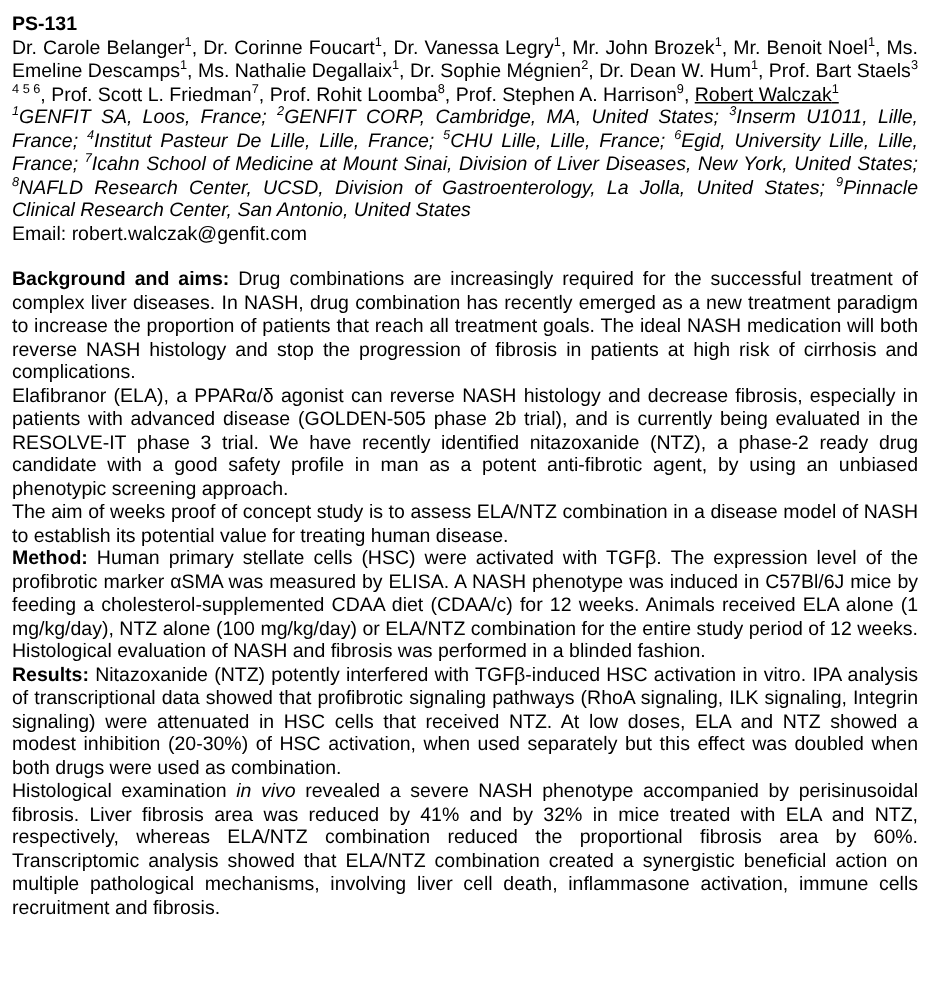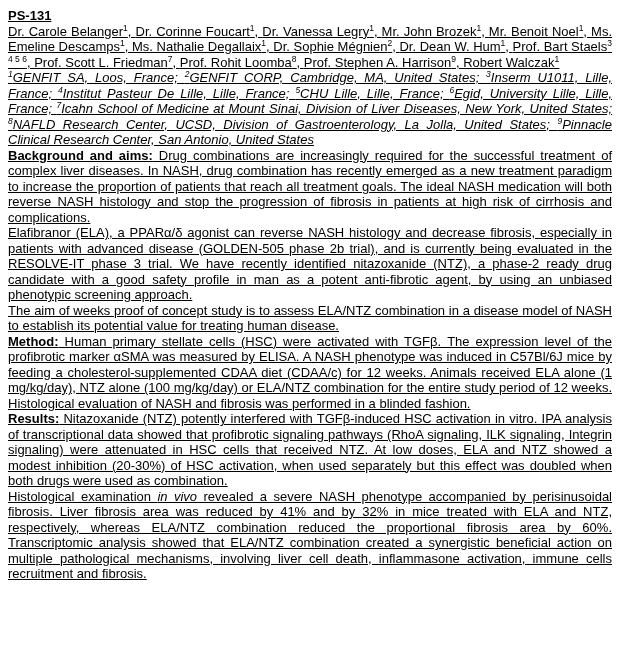--- a/index.html
+++ b/index.html
@@ -15,49 +15,50 @@
     font-family: "Liberation Sans", sans-serif;
     font-size: 13px;
     line-height: 15.5px;
   }
   .doc {
     padding: 8px 8px 0 8px;
   }
   p {
     margin: 0;
     text-align: justify;
-    text-decoration: underline;
   }
   .left {
     text-align: left;
   }
   .bold {
     font-weight: bold;
   }
   .italic {
     font-style: italic;
   }
   sup {
     font-size: 8.5px;
     line-height: 0;
     vertical-align: super;
   }
   .st-bold { font-weight: bold; }
   .st-italic { font-style: italic; }
   .st-underline { text-decoration: underline; }
   .body-block {
+    margin-top: 15px;
   }
 </style>
 </head>
 <body>
 
 <div class="doc">
   <p class="bold left">PS-131</p>
   <p><span>Dr. Carole Belanger<sup>1</sup></span>, <span>Dr. Corinne Foucart<sup>1</sup></span>, <span>Dr. Vanessa Legry<sup>1</sup></span>, <span>Mr. John Brozek<sup>1</sup></span>, <span>Mr. Benoit Noel<sup>1</sup></span>, <span>Ms. Emeline Descamps<sup>1</sup></span>, <span>Ms. Nathalie Degallaix<sup>1</sup></span>, <span>Dr. Sophie Mégnien<sup>2</sup></span>, <span>Dr. Dean W. Hum<sup>1</sup></span>, <span>Prof. Bart Staels<sup>3 4 5 6</sup></span>, <span>Prof. Scott L. Friedman<sup>7</sup></span>, <span>Prof. Rohit Loomba<sup>8</sup></span>, <span>Prof. Stephen A. Harrison<sup>9</sup></span>, <span class="st-underline">Robert Walczak<sup>1</sup></span></p>
   <p class="italic"><span><sup>1</sup>GENFIT SA, Loos, France; </span><span><sup>2</sup>GENFIT CORP, Cambridge, MA, United States; </span><span><sup>3</sup>Inserm U1011, Lille, France; </span><span><sup>4</sup>Institut Pasteur De Lille, Lille, France; </span><span><sup>5</sup>CHU Lille, Lille, France; </span><span><sup>6</sup>Egid, University Lille, Lille, France; </span><span><sup>7</sup>Icahn School of Medicine at Mount Sinai, Division of Liver Diseases, New York, United States; </span><span><sup>8</sup>NAFLD Research Center, UCSD, Division of Gastroenterology, La Jolla, United States; </span><span><sup>9</sup>Pinnacle Clinical Research Center, San Antonio, United States</span></p>
+  <p class="left"><span>Email:</span> <span>robert.walczak@genfit.com</span></p>
 
   <div class="body-block">
     <p><span class="st-bold">Background and aims:</span><span> Drug combinations are increasingly required for the successful treatment of complex liver diseases. In NASH, drug combination has recently emerged as a new treatment paradigm to increase the proportion of patients that reach all treatment goals. The ideal NASH medication will both reverse NASH histology and stop the progression of fibrosis in patients at high risk of cirrhosis and complications.</span></p>
     <p><span>Elafibranor (ELA), a PPARα/δ agonist can reverse NASH histology and decrease fibrosis, especially in patients with advanced disease (GOLDEN-505 phase 2b trial), and is currently being evaluated in the RESOLVE-IT phase 3 trial. We have recently identified nitazoxanide (NTZ), a phase-2 ready drug candidate with a good safety profile in man as a potent anti-fibrotic agent, by using an unbiased phenotypic screening approach.</span></p>
     <p><span>The aim of weeks proof of concept study is to assess ELA/NTZ combination in a disease model of NASH to establish its potential value for treating human disease.</span></p>
     <p><span class="st-bold">Method:</span><span> Human primary stellate cells (HSC) were activated with TGFβ. The expression level of the profibrotic marker αSMA was measured by ELISA. A NASH phenotype was induced in C57Bl/6J mice by feeding a cholesterol-supplemented CDAA diet (CDAA/c) for 12 weeks. Animals received ELA alone (1 mg/kg/day), NTZ alone (100 mg/kg/day) or ELA/NTZ combination for the entire study period of 12 weeks. Histological evaluation of NASH and fibrosis was performed in a blinded fashion.</span></p>
     <p><span class="st-bold">Results:</span><span> Nitazoxanide (NTZ) potently interfered with TGFβ-induced HSC activation in vitro. IPA analysis of transcriptional data showed that profibrotic signaling pathways (RhoA signaling, ILK signaling, Integrin signaling) were attenuated in HSC cells that received NTZ. At low doses, ELA and NTZ showed a modest inhibition (20-30%) of HSC activation, when used separately but this effect was doubled when both drugs were used as combination.</span></p>
     <p><span>Histological examination </span><span class="st-italic">in vivo</span><span> revealed a severe NASH phenotype accompanied by perisinusoidal fibrosis. Liver fibrosis area was reduced by 41% and by 32% in mice treated with ELA and NTZ, respectively, whereas ELA/NTZ combination reduced the proportional fibrosis area by 60%. Transcriptomic analysis showed that ELA/NTZ combination created a synergistic beneficial action on multiple pathological mechanisms, involving liver cell death, inflammasone activation, immune cells recruitment and fibrosis.</span></p>
   </div>
 </div>

